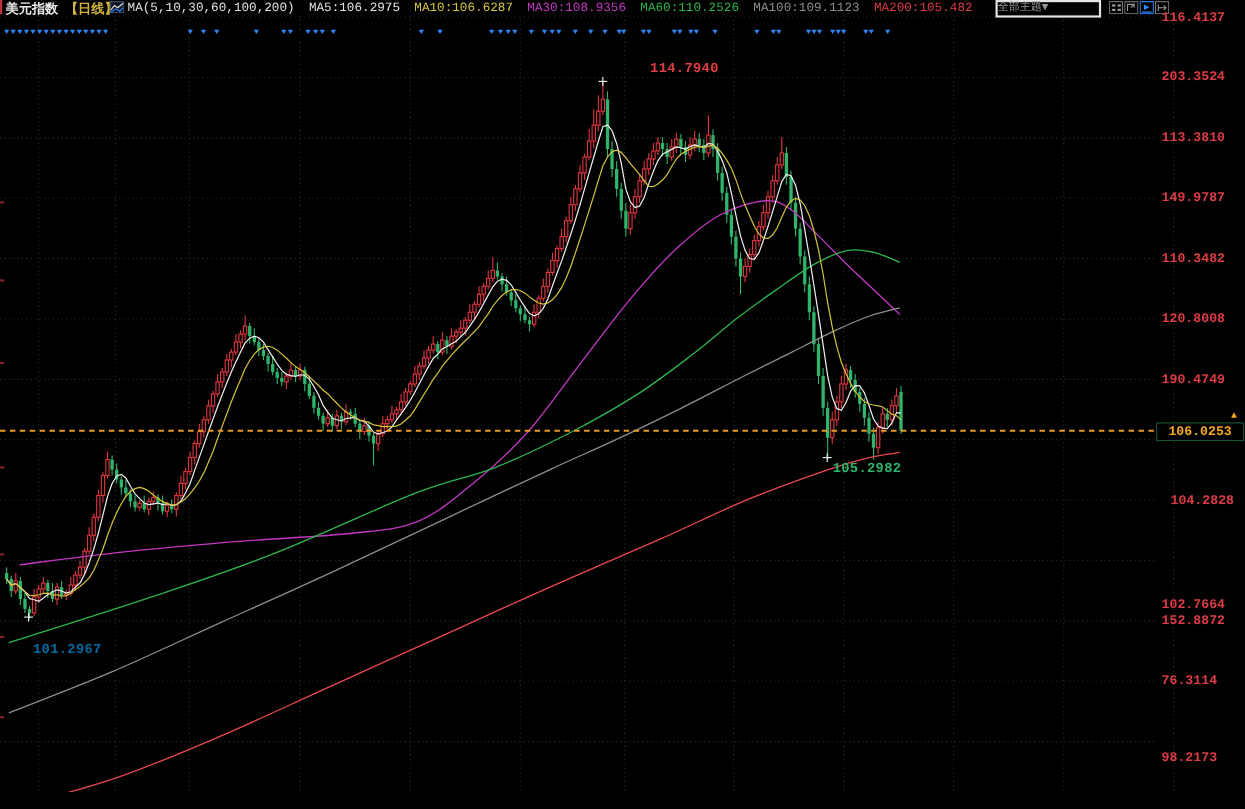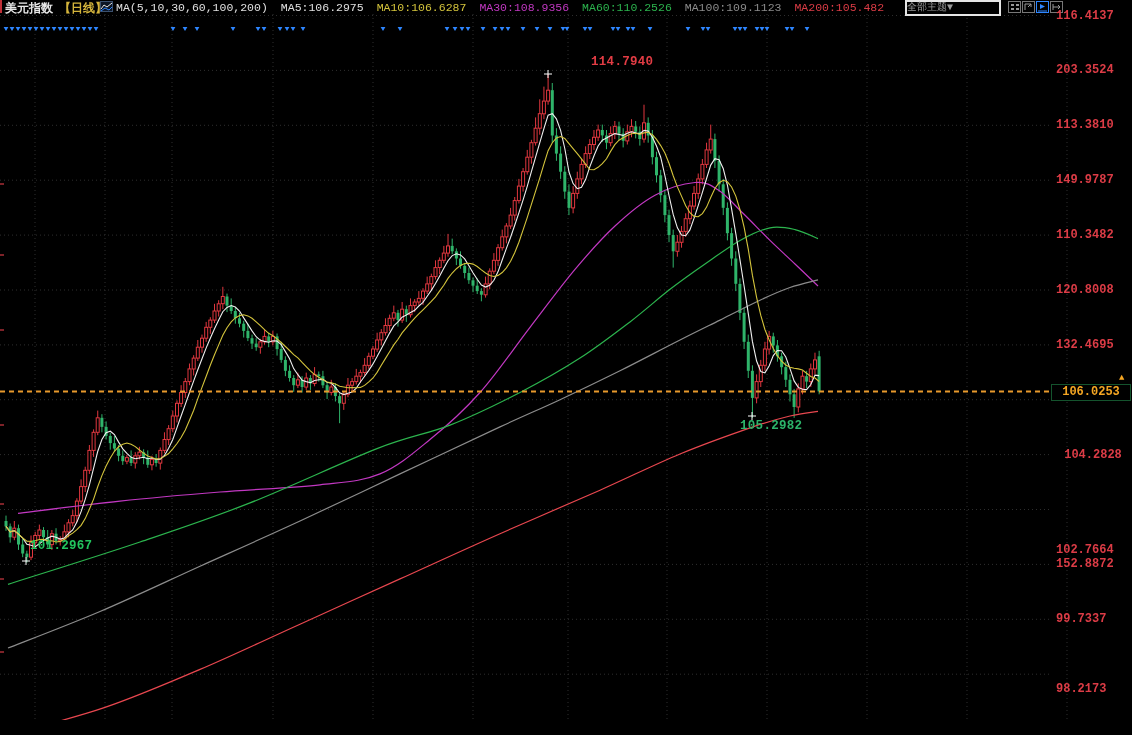--- a/index.html
+++ b/index.html
@@ -590,29 +590,29 @@
     </svg>
   </div>
 
   <div id="axis-labels">
       <div class="axis-label" style="top: 9px;">116.4137</div>
       <div class="axis-label" style="top: 63px;">203.3524</div>
       <div class="axis-label" style="top: 118px;">113.3810</div>
       <div class="axis-label" style="top: 173px;">149.9787</div>
       <div class="axis-label" style="top: 228px;">110.3482</div>
       <div class="axis-label" style="top: 283px;">120.8008</div>
-      <div class="axis-label" style="top: 338px;">132.4695</div>
+      <div class="axis-label" style="top: 338px;">190.4749</div>
       <div class="axis-label" style="top: 448px; text-align: center;">104.2828</div>
       <div class="axis-label" style="top: 503px; margin-top: 40px;">102.7664</div>
       <div class="axis-label" style="top: 557px;">152.8872</div>
-      <div class="axis-label" style="top: 612px;">99.7337</div>
+      <div class="axis-label" style="top: 612px;">76.3114</div>
       <div class="axis-label" style="top: 667px; margin-top: 15px;">98.2173</div>
     </div>
 
   <div id="price-badge" style="top: 384px;">106.0253</div>
   <div id="badge-arrow" style="top: 373px;">▲</div>
 
   <div class="anno" id="anno-high" style="left: 556px; top: 55px; color: rgb(226, 60, 68); margin-left: 35px;">114.7940</div>
-  <div class="anno" id="anno-low" style="left: 740px; top: 419px; color: rgb(44, 180, 106);">105.2982</div>
-  <div class="anno" id="anno-startlow" style="left: 30px; top: 539px; color: #22c55e;">101.2967</div>
+  <div class="anno" id="anno-low" style="left: 757px; top: 419px; color: rgb(44, 180, 106);">105.2982</div>
+  <div class="anno" id="anno-startlow" style="left: 30px; top: 584px; color: #0369a1;">101.2967</div>
 
   <div id="bottom-strip"></div>
 </div>
 
 </body></html>

